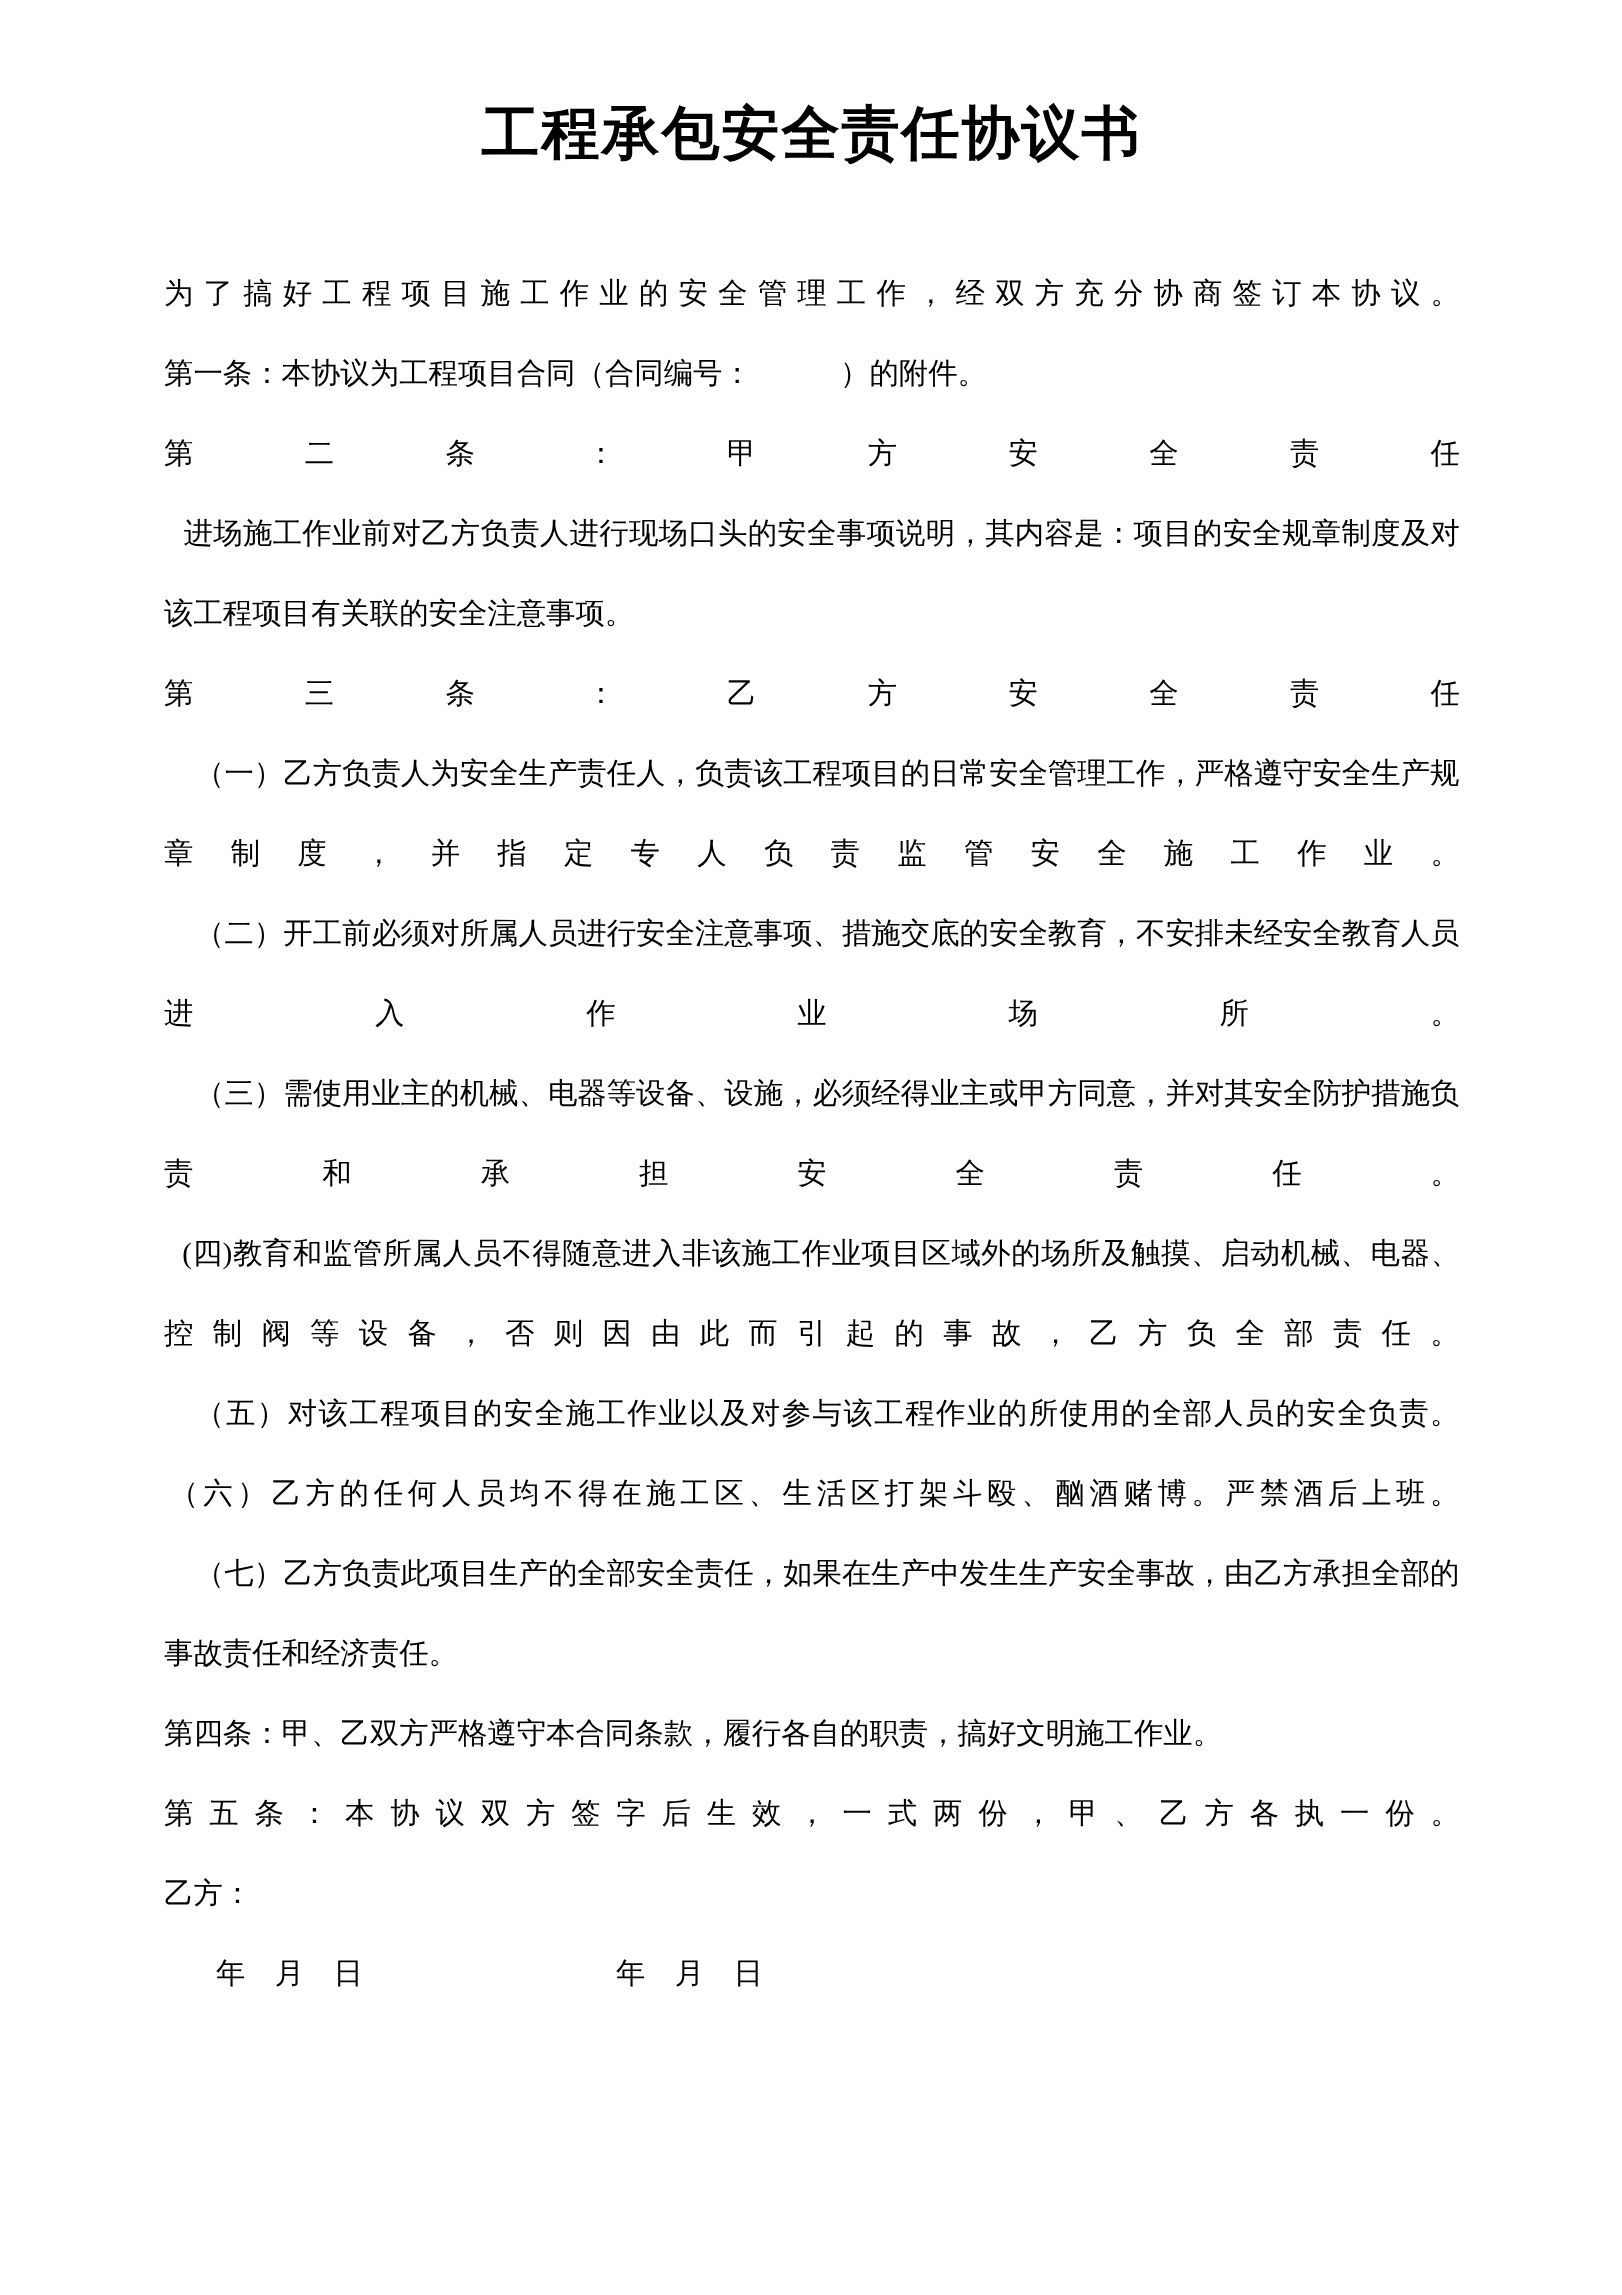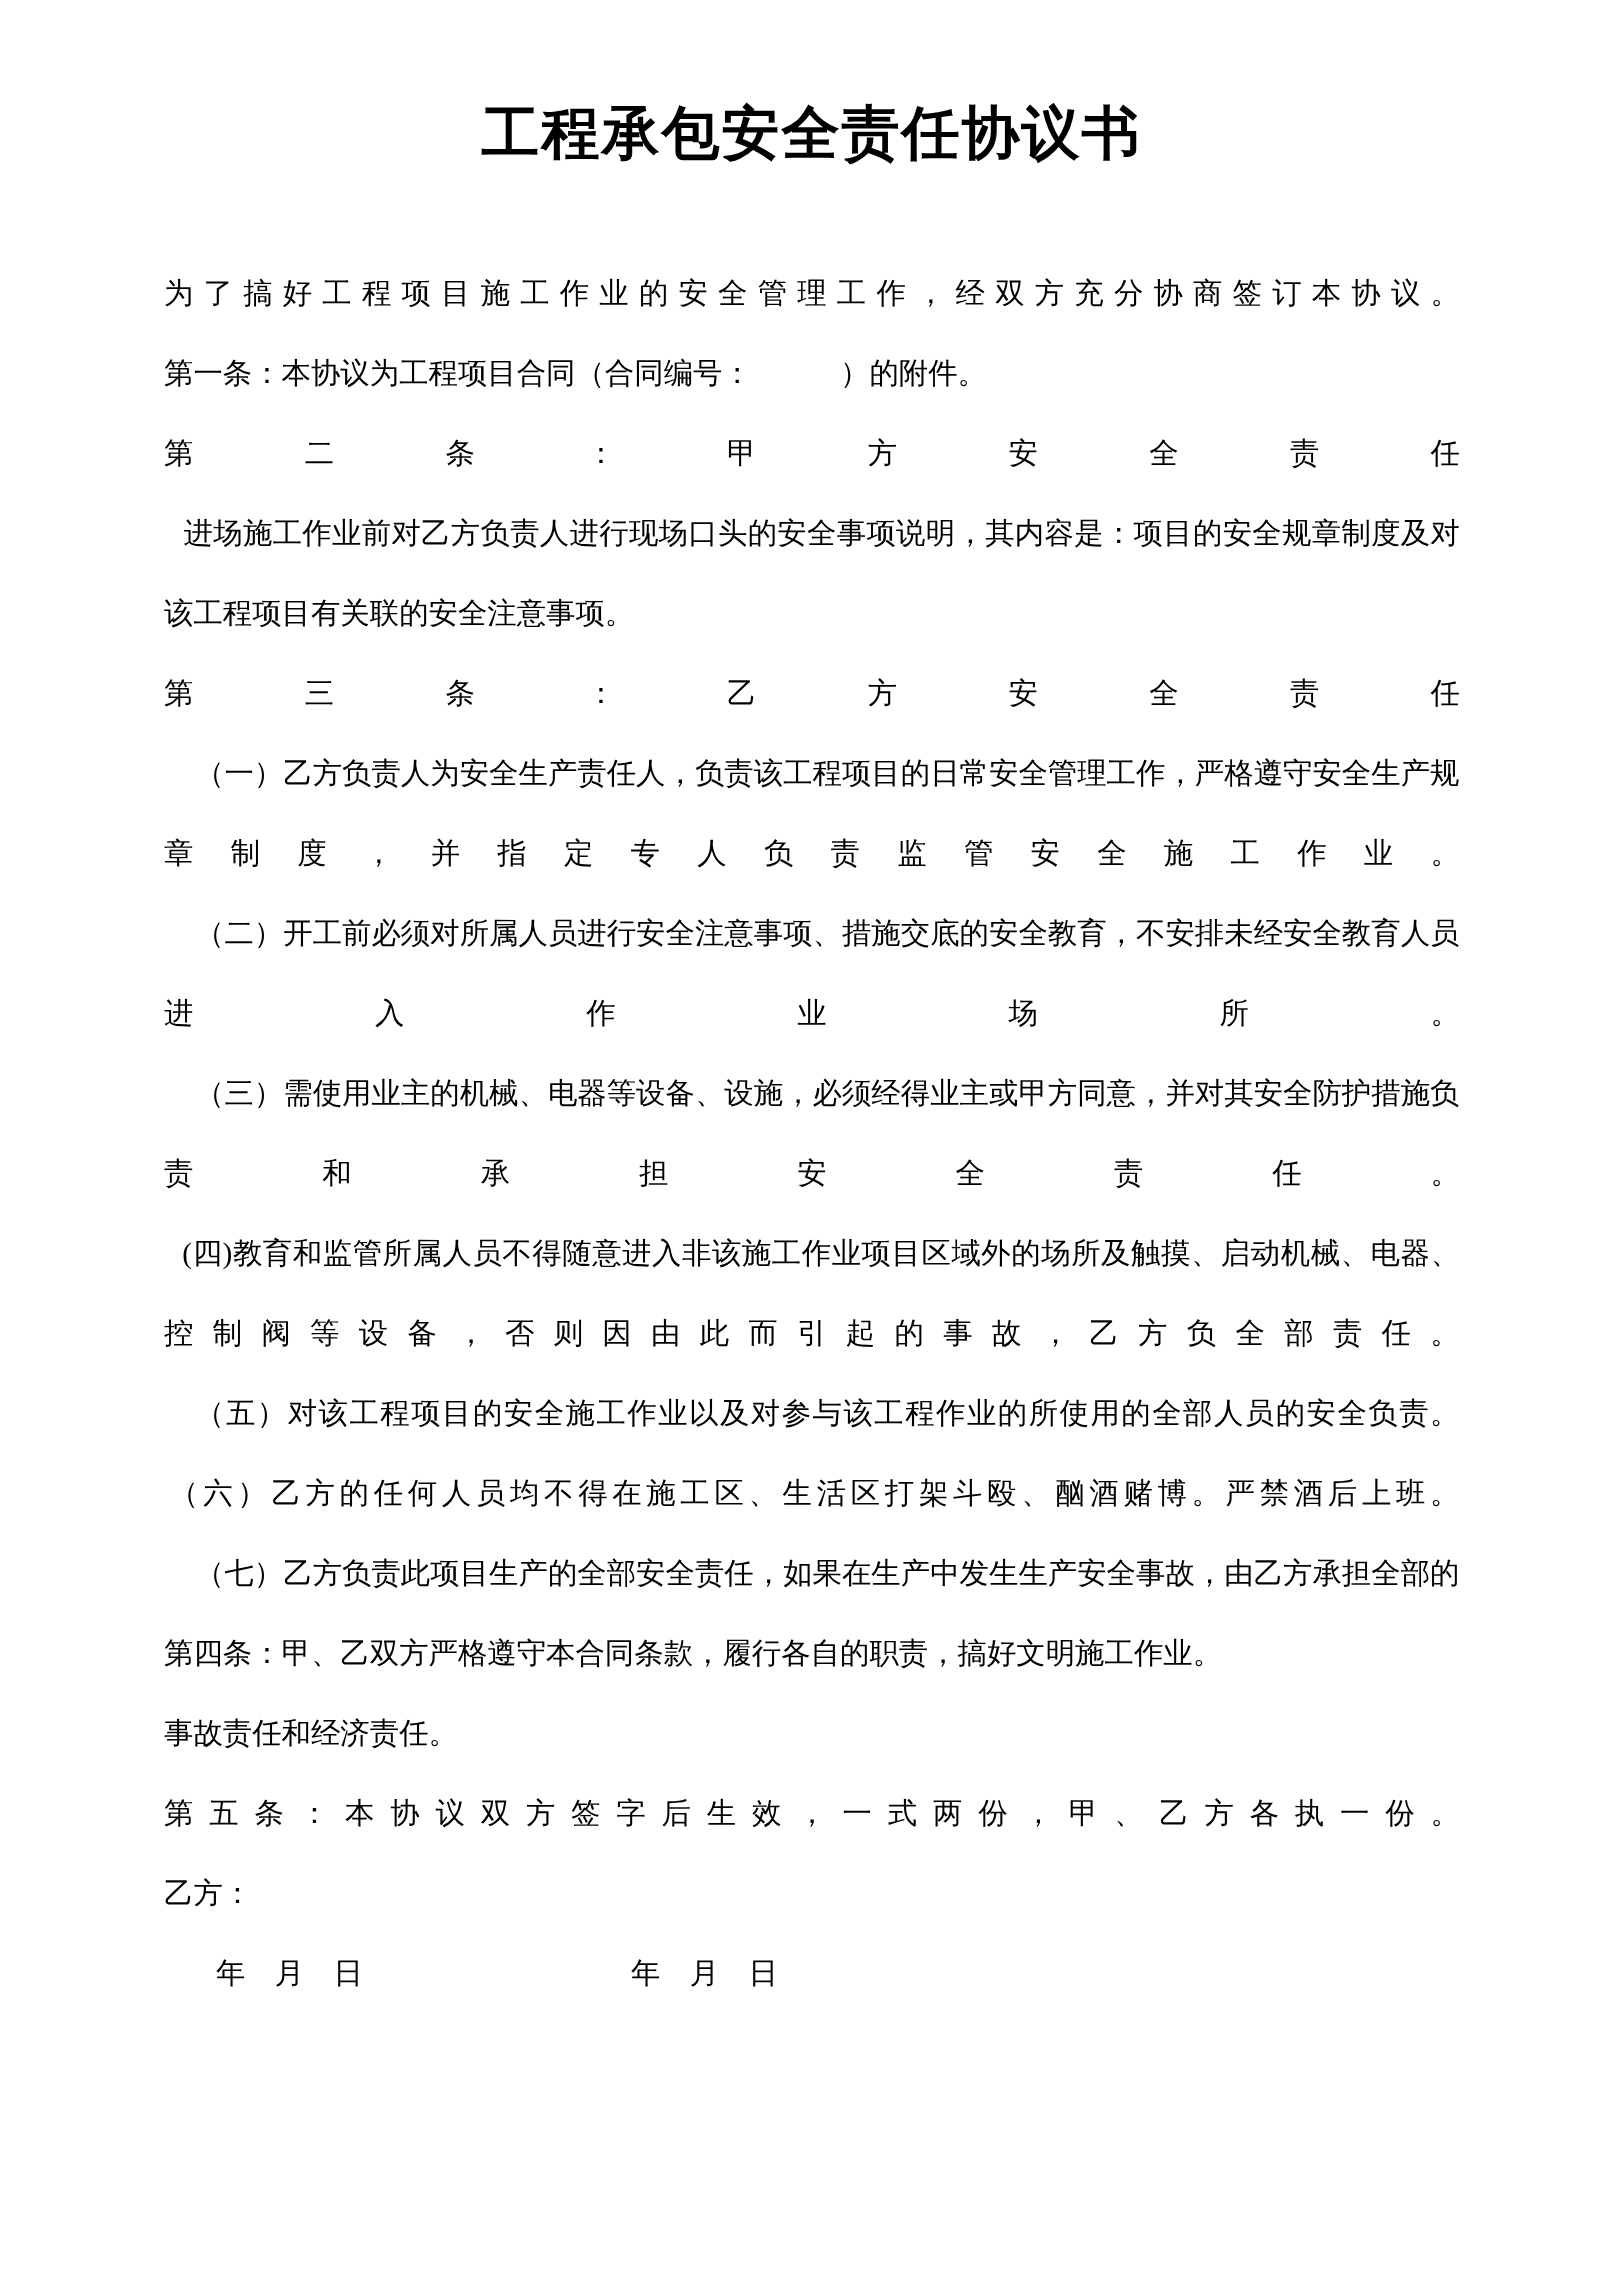--- a/index.html
+++ b/index.html
@@ -19,21 +19,21 @@
   .content { margin: 79px 164px 0 164px; width: 1296px; }
   .line {
     height: 80px; line-height: 80px;
     font-size: 29.4px;
     white-space: pre;
   }
   .line.distribute { display: flex; justify-content: space-between; white-space: normal; }
   .line.distribute span { flex: 0 0 auto; }
   .sig-row { display: flex; }
   .sig-a { width: 501px; flex: 0 0 auto; }
-  .date-row { padding-left: 52px; gap: 15px; }
+  .date-row { padding-left: 52px; }
   .date-a { width: 400px; flex: 0 0 auto; }
 </style>
 </head>
 <body>
 
 <div class="page">
   <div class="title">工程承包安全责任协议书</div>
 
   <div class="content">
     <div>
@@ -516,22 +516,22 @@
           <span>，</span>
           <span>由</span>
           <span>乙</span>
           <span>方</span>
           <span>承</span>
           <span>担</span>
           <span>全</span>
           <span>部</span>
           <span>的</span>
         </div>
+        <div class="line ">事故责任和经济责任。</div>
         <div class="line ">第四条：甲、乙双方严格遵守本合同条款，履行各自的职责，搞好文明施工作业。</div>
-        <div class="line ">事故责任和经济责任。</div>
         <div class="line distribute">
           <span>第</span>
           <span>五</span>
           <span>条</span>
           <span>：</span>
           <span>本</span>
           <span>协</span>
           <span>议</span>
           <span>双</span>
           <span>方</span>

